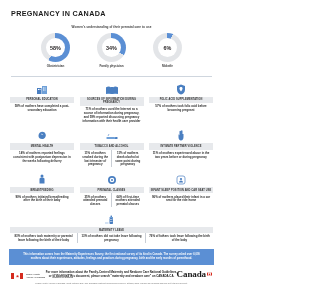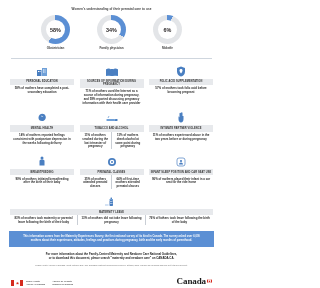--- a/index.html
+++ b/index.html
@@ -242,20 +242,21 @@
     width: 5px;
     height: 5px;
     margin-top: 0.5px;
   }
 </style>
 </head>
 <body>
 
 <div class="page">
 
+  <div class="title">PREGNANCY IN CANADA</div>
 
   <div class="donut-intro">Women's understanding of their prenatal care to use</div>
 
   <div class="donut-row">
     <div class="donut-cell">
       <div class="donut" id="donut0" style="background: conic-gradient(rgb(91, 143, 212) 0deg, rgb(91, 143, 212) 208.8deg, rgb(227, 229, 232) 208.8deg, rgb(227, 229, 232) 360deg);">
         <div class="donut-val">58%</div>
       </div>
       <div class="donut-label">Obstetrician</div>
     </div>

